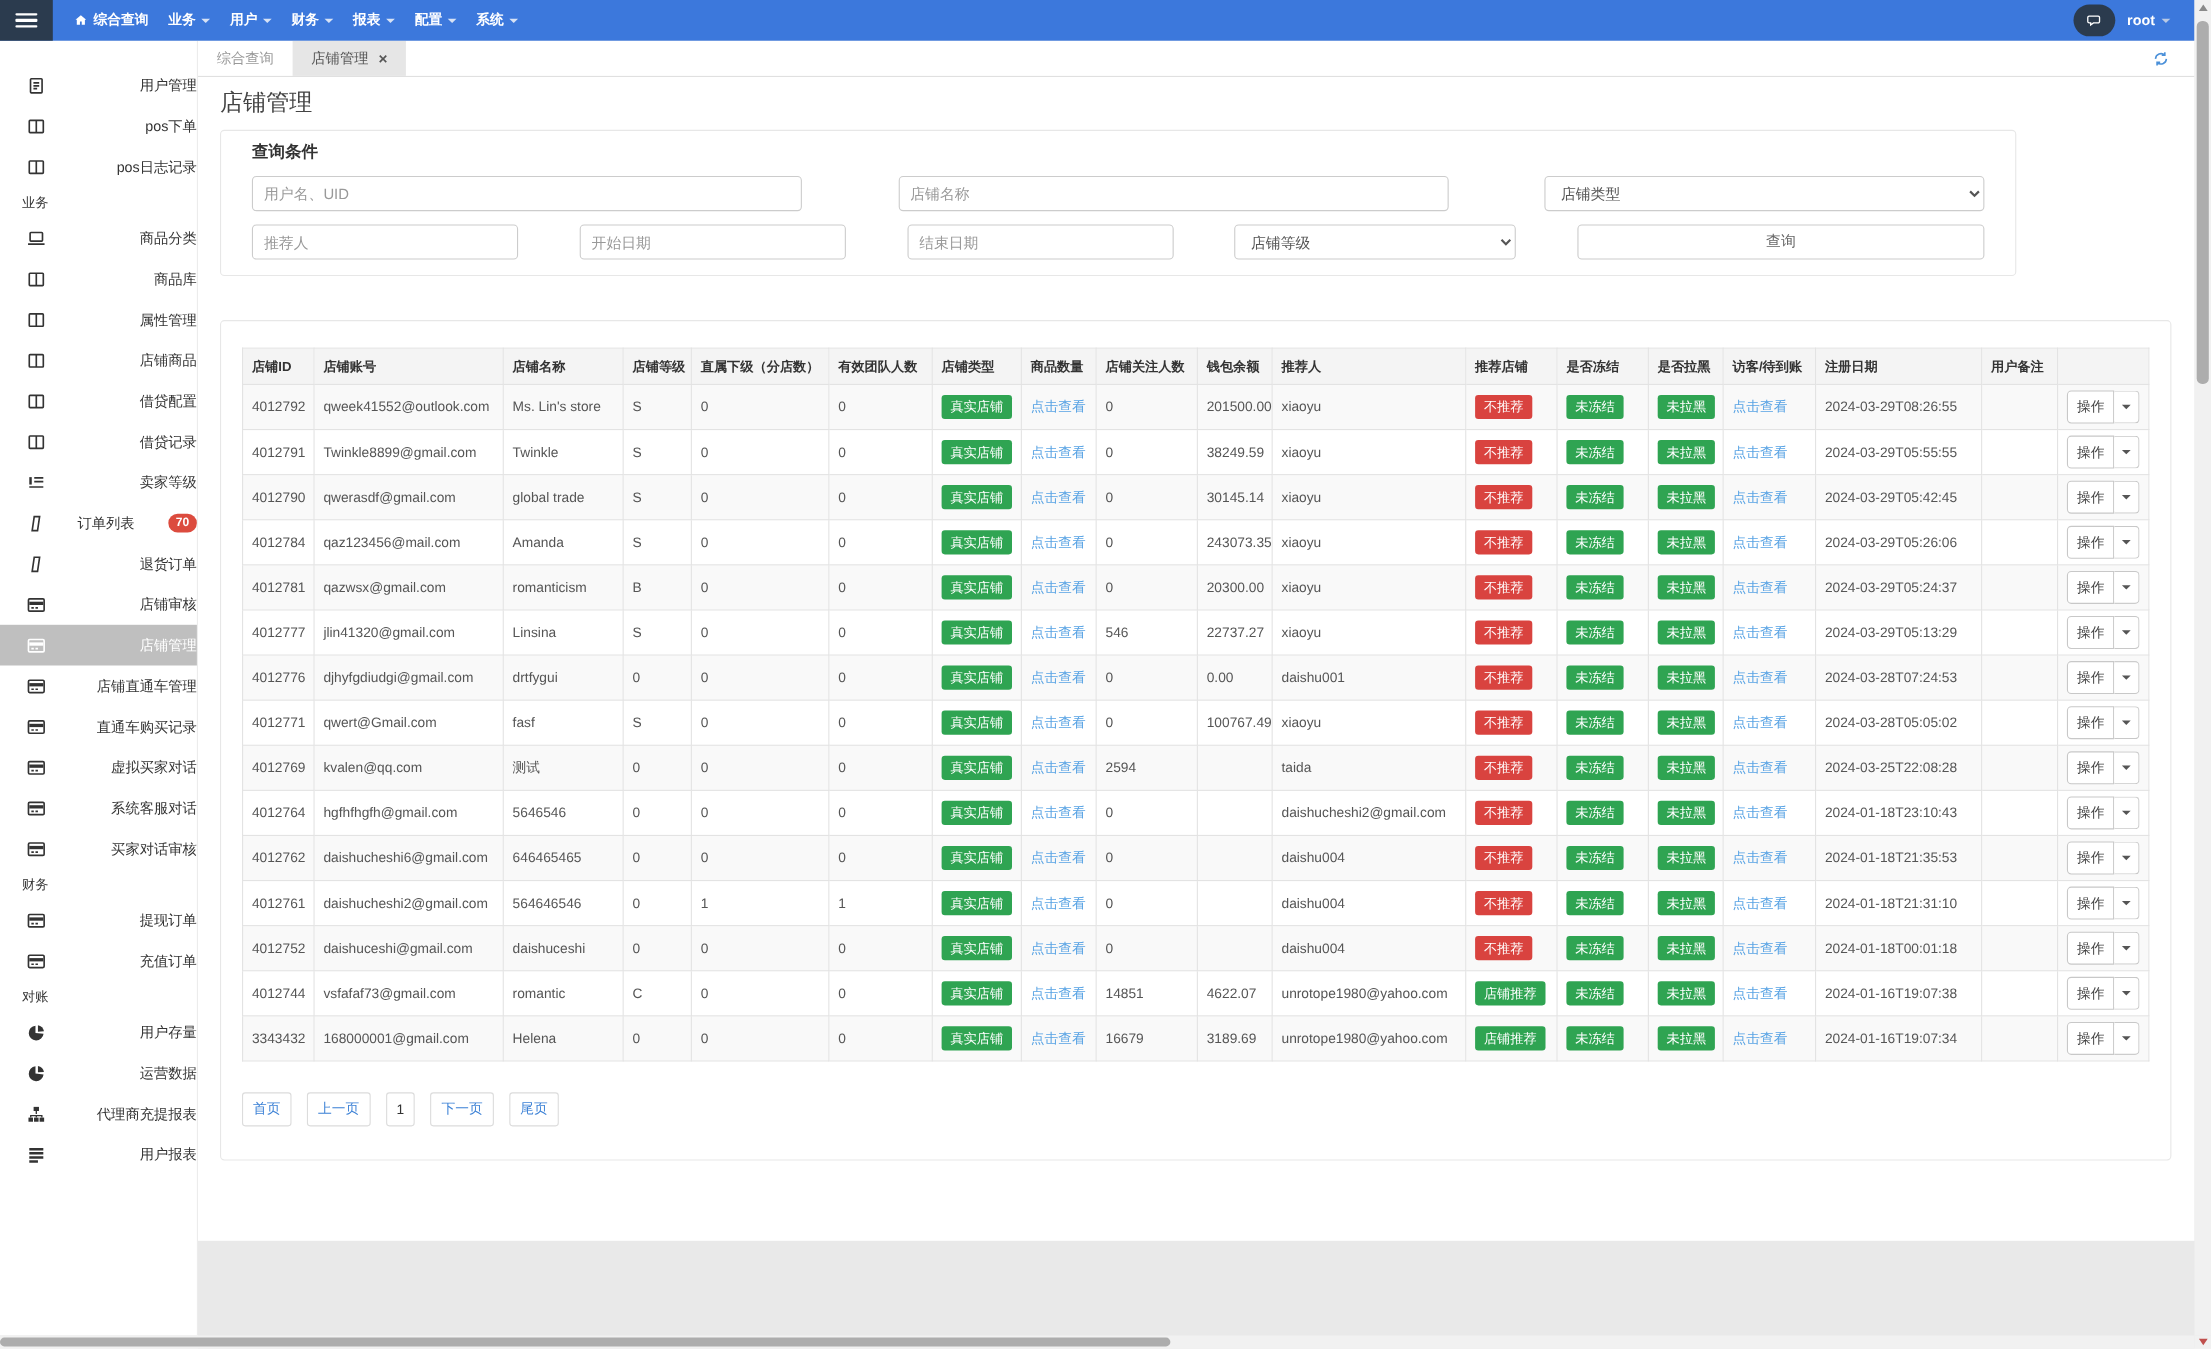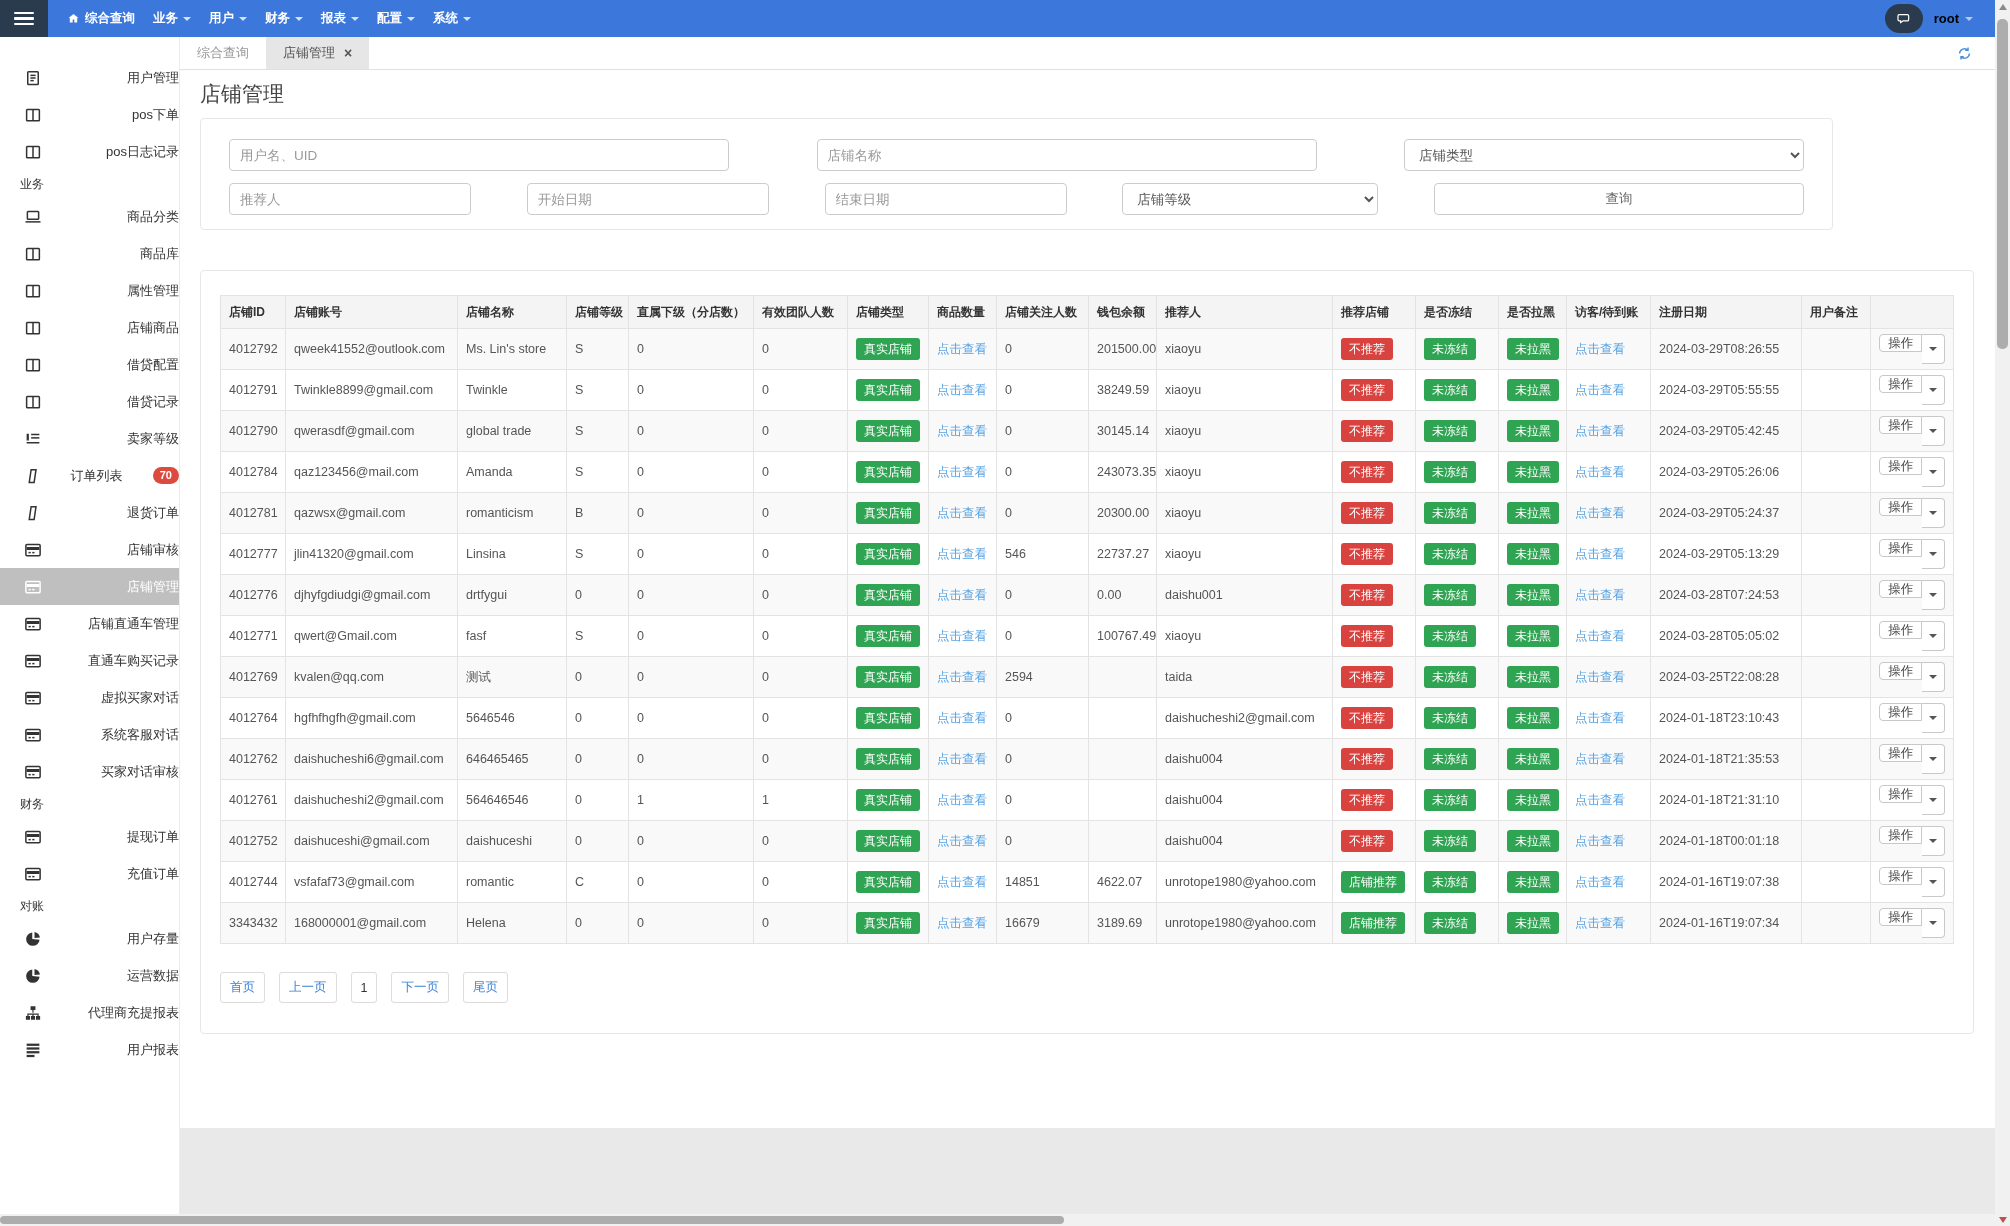--- a/index.html
+++ b/index.html
@@ -11,21 +11,21 @@
   .hamburger { width:48px; height:37px; background:#2b3b4e; display:flex; flex-direction:column; justify-content:center; align-items:center; gap:3px; cursor:pointer; flex:none; }
   .hamburger i { width:20px; height:2.5px; background:#fff; border-radius:1px; }
   .nav-menu { display:flex; align-items:stretch; margin-left:10px; height:37px; }
   .nav-item { color:#fff; font-size:12.5px; font-weight:bold; padding:0 9px; display:flex; align-items:center; gap:5px; cursor:pointer; }
   .nav-item svg { width:13px; height:13px; }
   .caret-down { width:0; height:0; border-left:4px solid transparent; border-right:4px solid transparent; border-top:4px solid currentColor; display:inline-block; }
   .nav-caret { border-top-color:#d7e2f5; }
   .nav-right { margin-left:auto; display:flex; align-items:center; gap:11px; margin-right:22px; }
   .chat-pill { width:38px; height:29px; background:#2b3b4e; border-radius:15px; display:flex; align-items:center; justify-content:center; cursor:pointer; }
   .chat-pill svg { width:17px; height:17px; stroke:#fff; }
-  .nav-user { color:#000000; font-weight:bold; font-size:13px; display:flex; align-items:center; gap:6px; cursor:pointer; }
+  .nav-user { color:#ffffff; font-weight:bold; font-size:13px; display:flex; align-items:center; gap:6px; cursor:pointer; }
   .nav-user .caret-down { border-top-color:#b9c9e4; }
 
   
   .sidebar { position:absolute; top:37px; left:0; width:180px; bottom:12px; background:#fff; border-right:1px solid #ececec; padding-top:22px; z-index:4; }
   .side-item { height:37px; display:flex; align-items:center; padding-left:24px; gap:13px; font-size:13px; color:#333; cursor:pointer;justify-content:space-between; }
   .side-item svg { width:18px; height:18px; stroke:currentColor; fill:none; stroke-width:2; flex:none; }
   .side-item.active { background:#bfbfbf; color:#fff; }
   .side-header { height:28px; display:flex; align-items:center; padding-left:20px; font-size:12px; color:#333; }
   .side-badge { background:#dc4b3e; color:#fff; font-size:11px; font-weight:bold; border-radius:9px; padding:2px 7px; margin-left:2px; line-height:1.2; }
 
@@ -57,21 +57,21 @@
   table { border-collapse:collapse; table-layout:fixed; width:1733px; margin-top:12px; }
   th,td { border:1px solid #e3e3e3; padding:4px 8px; text-align:left; white-space:nowrap; overflow:hidden; }
   th { background:#f4f4f4; color:#333; font-weight:bold; font-size:12px; height:33px; }
   td { font-size:12.5px; color:#555; height:41px; }
   tbody tr:nth-child(odd) td { background:#f9f9f9; }
   .badge { display:inline-block; padding:4px 8px; border-radius:3px; color:#fff; font-size:12px; line-height:1.2; }
   .badge.green { background:#2fa452; }
   .badge.red { background:#d9433f; }
   .tlink { color:#58a3e4; cursor:pointer; }
   .split-btn { display:flex; }
-  .sb-main { width:50px; height:18px; border:1px solid #c8c8c8; border-radius:4px 0 0 4px; background:#fff; font-size:12.5px; color:#444; cursor:pointer; font-family:inherit; }
+  .sb-main { width:50px; height:30px; border:1px solid #c8c8c8; border-radius:4px 0 0 4px; background:#fff; font-size:12.5px; color:#444; cursor:pointer; font-family:inherit; }
   .sb-caret { width:26px; height:30px; border:1px solid #c8c8c8; border-left:none; border-radius:0 4px 4px 0; background:#fff; display:flex; align-items:center; justify-content:center; cursor:pointer; }
   .sb-caret .caret-down { border-top-color:#555; border-left-width:4px; border-right-width:4px; }
 
   .pagination { display:flex; gap:14px; margin-top:28px; }
   .page-btn { padding:6px 9px; min-width:18px; text-align:center; border:1px solid #dcdcdc; border-radius:3px; background:#fff; font-size:12.5px; color:#3d82d6; cursor:pointer; font-family:inherit; }
   .page-btn.current { color:#333; }
 
   
   .vscroll { position:absolute; right:0; top:0; width:15px; height:1214px; background:#f1f1f1; z-index:10; }
   .vscroll .arr { margin:4px auto 0; width:0; height:0; border-left:4px solid transparent; border-right:4px solid transparent; border-bottom:6px solid #8a8a8a; }
@@ -359,20 +359,21 @@
       </div>
       <div class="refresh-btn"><svg class="" viewBox="0 0 24 24" fill="none" stroke="currentColor" stroke-width="2">
           <path d="M5 12a7 7 0 0 1 12-4.5M17 3.5v4h-4"></path>
           <path d="M19 12a7 7 0 0 1-12 4.5M7 20.5v-4h4"></path>
         </svg></div>
     </div>
   <div class="main">
     <h1 class="page-title">店铺管理</h1>
 
     <div class="panel panel-q">
+      <div class="panel-title">查询条件</div>
       <div class="qrow" id="qrow1">
           <input class="ctrl w-lg" placeholder="用户名、UID" style="">
           <input class="ctrl w-lg" placeholder="店铺名称" style="">
           <select class="ctrl w-md"><option>店铺类型</option></select>
         </div>
       <div class="qrow" id="qrow2">
           <input class="ctrl w-sm" placeholder="推荐人" style="">
           <input class="ctrl w-sm" placeholder="开始日期" style="">
           <input class="ctrl w-sm" placeholder="结束日期" style="">
           <select class="ctrl w-sm2"><option>店铺等级</option></select>

